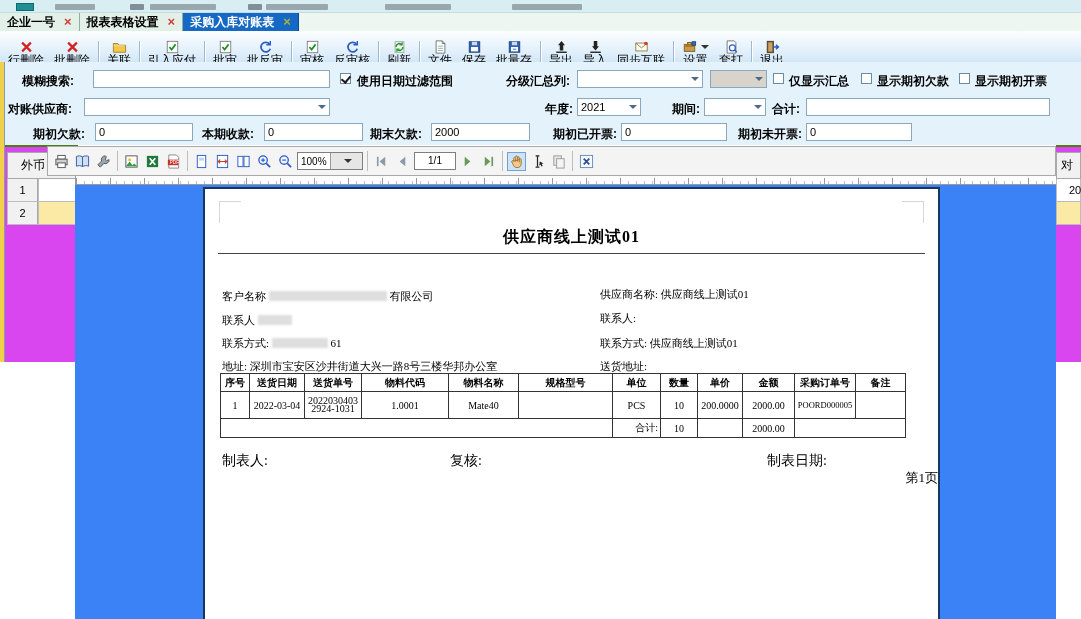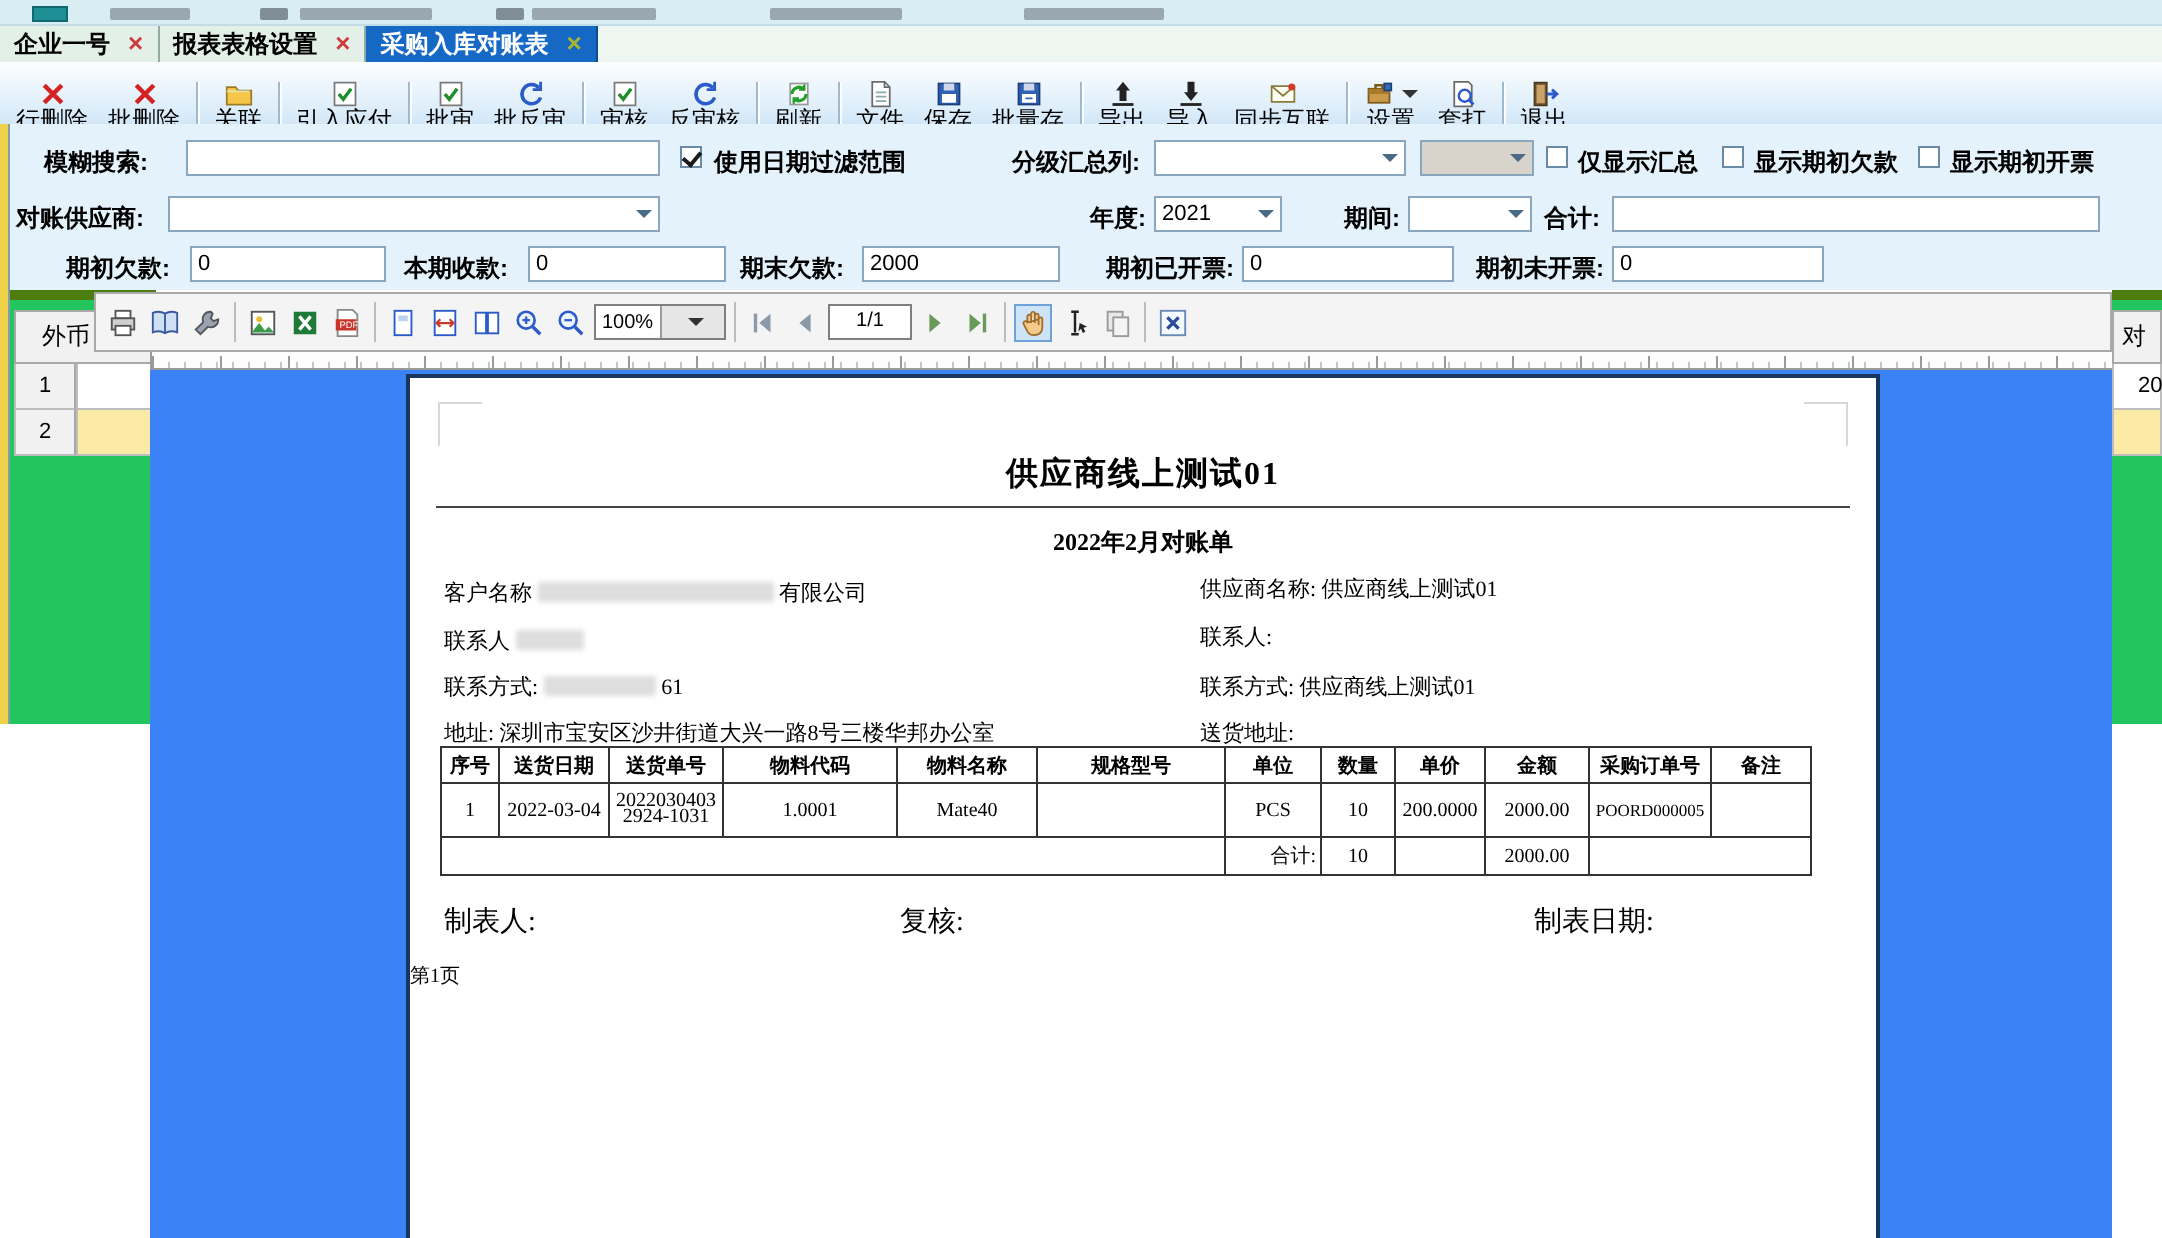--- a/index.html
+++ b/index.html
@@ -35,21 +35,21 @@
 .tinput{position:absolute;height:18px;border:1px solid #8aa7c0;background:#fff;font-size:11px;padding:0 3px;font-family:inherit;color:#000}
 .combo{position:absolute;height:18px;border:1px solid #8aa7c0;background:#fff;font-size:11px;display:flex;align-items:center;padding-left:3px;cursor:pointer}
 .combo .sp{flex:1}
 .combo .da{width:14px;height:100%;display:flex;align-items:center;justify-content:center}
 .combo .da i{width:0;height:0;border-left:4px solid transparent;border-right:4px solid transparent;border-top:4px solid #4a6a85}
 .combo.disabled{background:#d8d4cc}
 .cb{position:absolute;width:11px;height:11px;border:1px solid #6a8aa5;background:#fff;cursor:pointer}
 .cb.checked::after{content:"";position:absolute;left:2px;top:0px;width:4px;height:7px;border-right:2px solid #1b1b1b;border-bottom:2px solid #1b1b1b;transform:rotate(40deg)}
 
 
-.gridblock{position:absolute;background:#22c55e;border-top:5px solid #4d7c0f}
+.gridblock{position:absolute;background:#d946ef;border-top:2px solid #4d7c0f}
 .ghead{position:absolute;background:#f1f1f1;border:1px solid #a8a8a8;font-size:12px;display:flex;align-items:center}
 .gcell{position:absolute;border:1px solid #bdbdbd;border-top:none;background:#fff;font-size:11px;display:flex;align-items:center}
 .gnum{justify-content:center;background:#f1f1f1;border-right:1px solid #a8a8a8}
 .yrow{background:#fbe9a6}
 
 
 #pvtoolbar{left:47px;top:146px;width:1009px;height:30px;background:#f4f4f4;border:1px solid #a9a9a9;display:flex;align-items:center;gap:2px;padding:0 4px}
 .pico{width:19px;height:19px;display:flex;align-items:center;justify-content:center;cursor:pointer;border:1px solid transparent}
 .pico svg{width:15px;height:15px}
 .pico.sel{background:#cde4f7;border:1px solid #6da3d8}
@@ -74,21 +74,21 @@
 .doc-sub{position:absolute;top:74px;left:0;right:0;text-align:center;font-size:12px;font-weight:bold}
 .info{position:absolute;font-size:11px;white-space:nowrap}
 .blur{display:inline-block;height:10px;background:#dedede;filter:blur(1.2px);vertical-align:-1px;border-radius:1px}
 #doctable{position:absolute;top:184px;left:15px;width:685px;border-collapse:collapse;table-layout:fixed;font-size:10px;text-align:center}
 #doctable th,#doctable td{border:1px solid #333;padding:0 2px;overflow:hidden}
 #doctable th{height:18px;font-weight:bold;font-size:10px}
 #doctable .r1 td{height:27px}
 #doctable .rt td{height:19px}
 .tiny{font-size:10px;line-height:8px;word-break:break-all}
 .doc-foot{position:absolute;top:263px;font-size:14px}
-.pageno{position:absolute;top:292px;left:0;right:0;text-align:left;font-size:10px}
+.pageno{position:absolute;top:280px;left:0;right:0;text-align:right;font-size:13px}
 </style>
 </head>
 <body>
 
 <div id="topstrip" class="abs">
   <div id="teal"></div>
   <div class="frag" style="left:55px;width:40px"></div>
   <div class="frag" style="left:130px;width:14px;background:#6f7d86"></div>
   <div class="frag" style="left:150px;width:66px"></div>
   <div class="frag" style="left:248px;width:14px;background:#6f7d86"></div>
@@ -520,21 +520,20 @@
 
 <div id="pvruler" class="abs"></div>
 
 <div id="pvcanvas" class="abs">
   <div id="page">
     <div class="cornerTL"></div>
     <div class="cornerTR"></div>
     <div class="doc">
       <div class="doc-title">供应商线上测试01</div>
       <div class="doc-hr"></div>
-      <div class="doc-sub">2022年2月对账单</div>
 
       <div class="info" style="left:17px;top:100px">
         <span>客户名称</span>
         <span class="blur" style="width:118px"></span>
         <span>有限公司</span>
       </div>
       <div class="info" style="left:17px;top:124px">
         <span>联系人</span>
         <span class="blur" style="width:34px"></span>
       </div>

